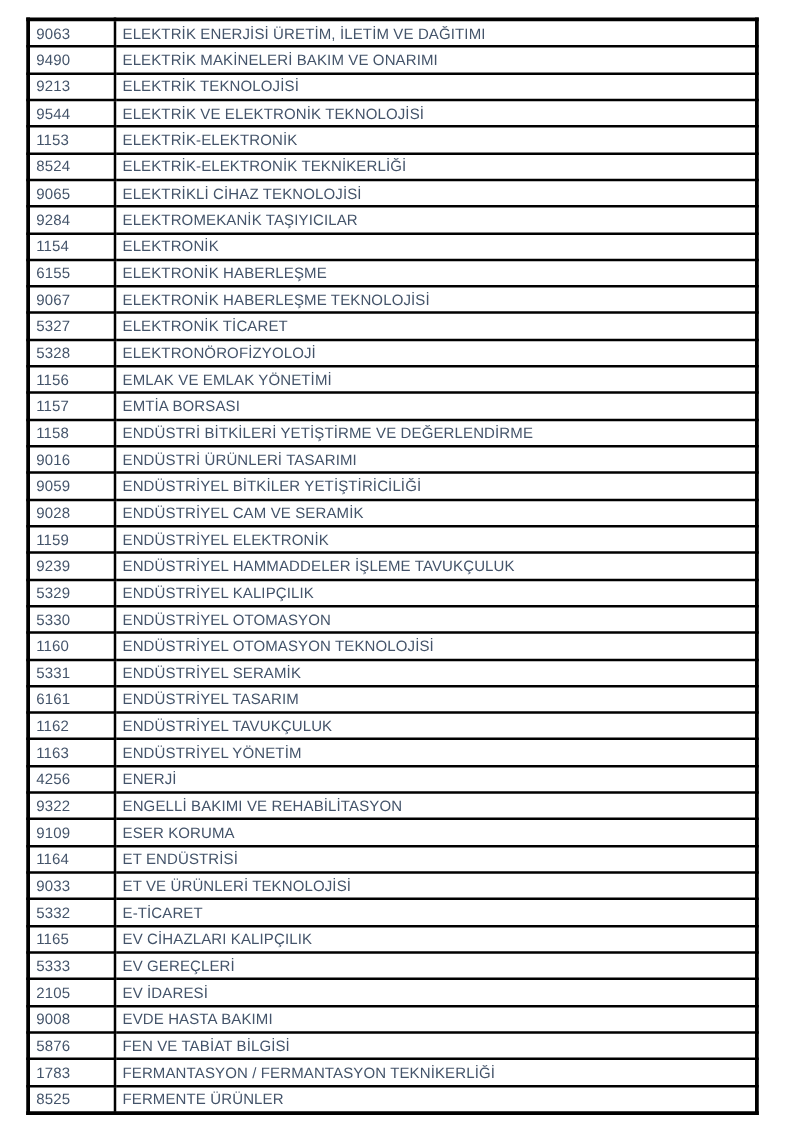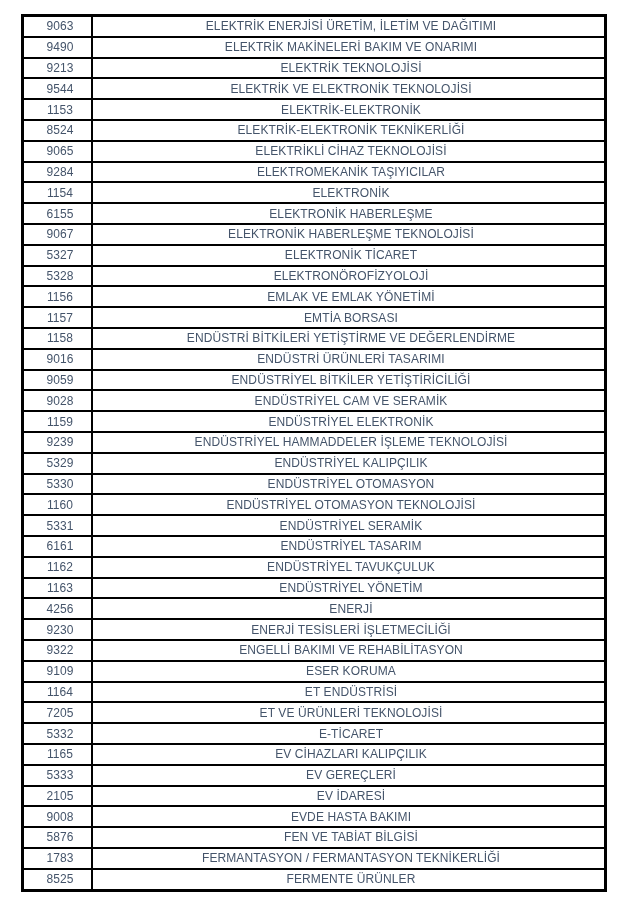--- a/index.html
+++ b/index.html
@@ -7,21 +7,20 @@
     padding: 0;
     background: #ffffff;
   }
   .screen {
     position: relative;
     width: 637px;
     height: 907px;
     background: #ffffff;
     overflow: hidden;
     font-family: "Liberation Sans", sans-serif;
-    text-align: center;
   }
   table.code-table {
     position: absolute;
     left: 21px;
     top: 14px;
     width: 586px;
     height: 878px;
     border-collapse: collapse;
     table-layout: fixed;
     border: 3px solid #000000;
@@ -122,21 +121,21 @@
         <tr>
     <td class="code-cell">9028</td>
     <td class="name-cell">ENDÜSTRİYEL CAM VE SERAMİK</td>
   </tr>
         <tr>
     <td class="code-cell">1159</td>
     <td class="name-cell">ENDÜSTRİYEL ELEKTRONİK</td>
   </tr>
         <tr>
     <td class="code-cell">9239</td>
-    <td class="name-cell">ENDÜSTRİYEL HAMMADDELER İŞLEME TEKNOLOJİSİ</td>
+    <td class="name-cell">ENDÜSTRİYEL HAMMADDELER İŞLEME TAVUKÇULUK</td>
   </tr>
         <tr>
     <td class="code-cell">5329</td>
     <td class="name-cell">ENDÜSTRİYEL KALIPÇILIK</td>
   </tr>
         <tr>
     <td class="code-cell">5330</td>
     <td class="name-cell">ENDÜSTRİYEL OTOMASYON</td>
   </tr>
         <tr>
@@ -157,37 +156,33 @@
   </tr>
         <tr>
     <td class="code-cell">1163</td>
     <td class="name-cell">ENDÜSTRİYEL YÖNETİM</td>
   </tr>
         <tr>
     <td class="code-cell">4256</td>
     <td class="name-cell">ENERJİ</td>
   </tr>
         <tr>
-    <td class="code-cell">9230</td>
-    <td class="name-cell">ENERJİ TESİSLERİ İŞLETMECİLİĞİ</td>
-  </tr>
-        <tr>
     <td class="code-cell">9322</td>
     <td class="name-cell">ENGELLİ BAKIMI VE REHABİLİTASYON</td>
   </tr>
         <tr>
     <td class="code-cell">9109</td>
     <td class="name-cell">ESER KORUMA</td>
   </tr>
         <tr>
     <td class="code-cell">1164</td>
     <td class="name-cell">ET ENDÜSTRİSİ</td>
   </tr>
         <tr>
-    <td class="code-cell">7205</td>
+    <td class="code-cell">9033</td>
     <td class="name-cell">ET VE ÜRÜNLERİ TEKNOLOJİSİ</td>
   </tr>
         <tr>
     <td class="code-cell">5332</td>
     <td class="name-cell">E-TİCARET</td>
   </tr>
         <tr>
     <td class="code-cell">1165</td>
     <td class="name-cell">EV CİHAZLARI KALIPÇILIK</td>
   </tr>

